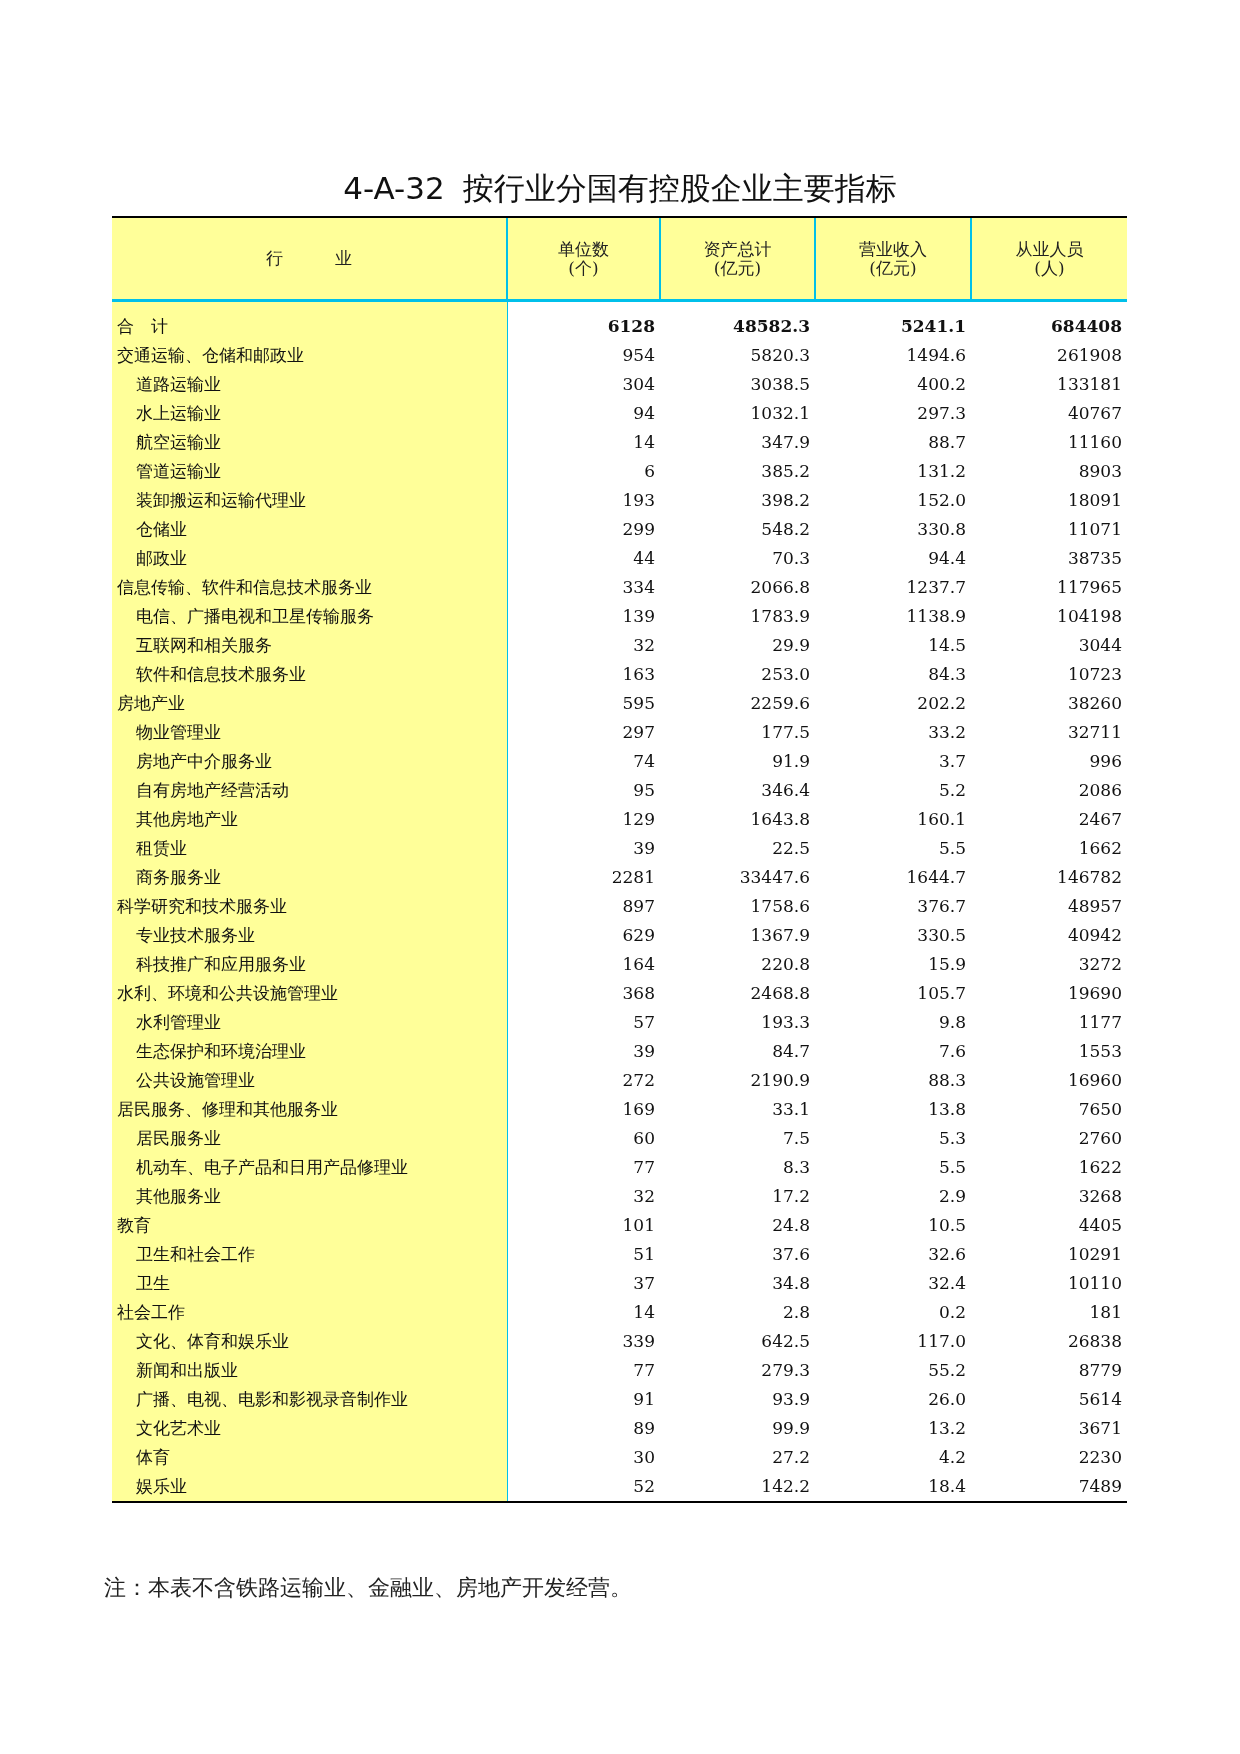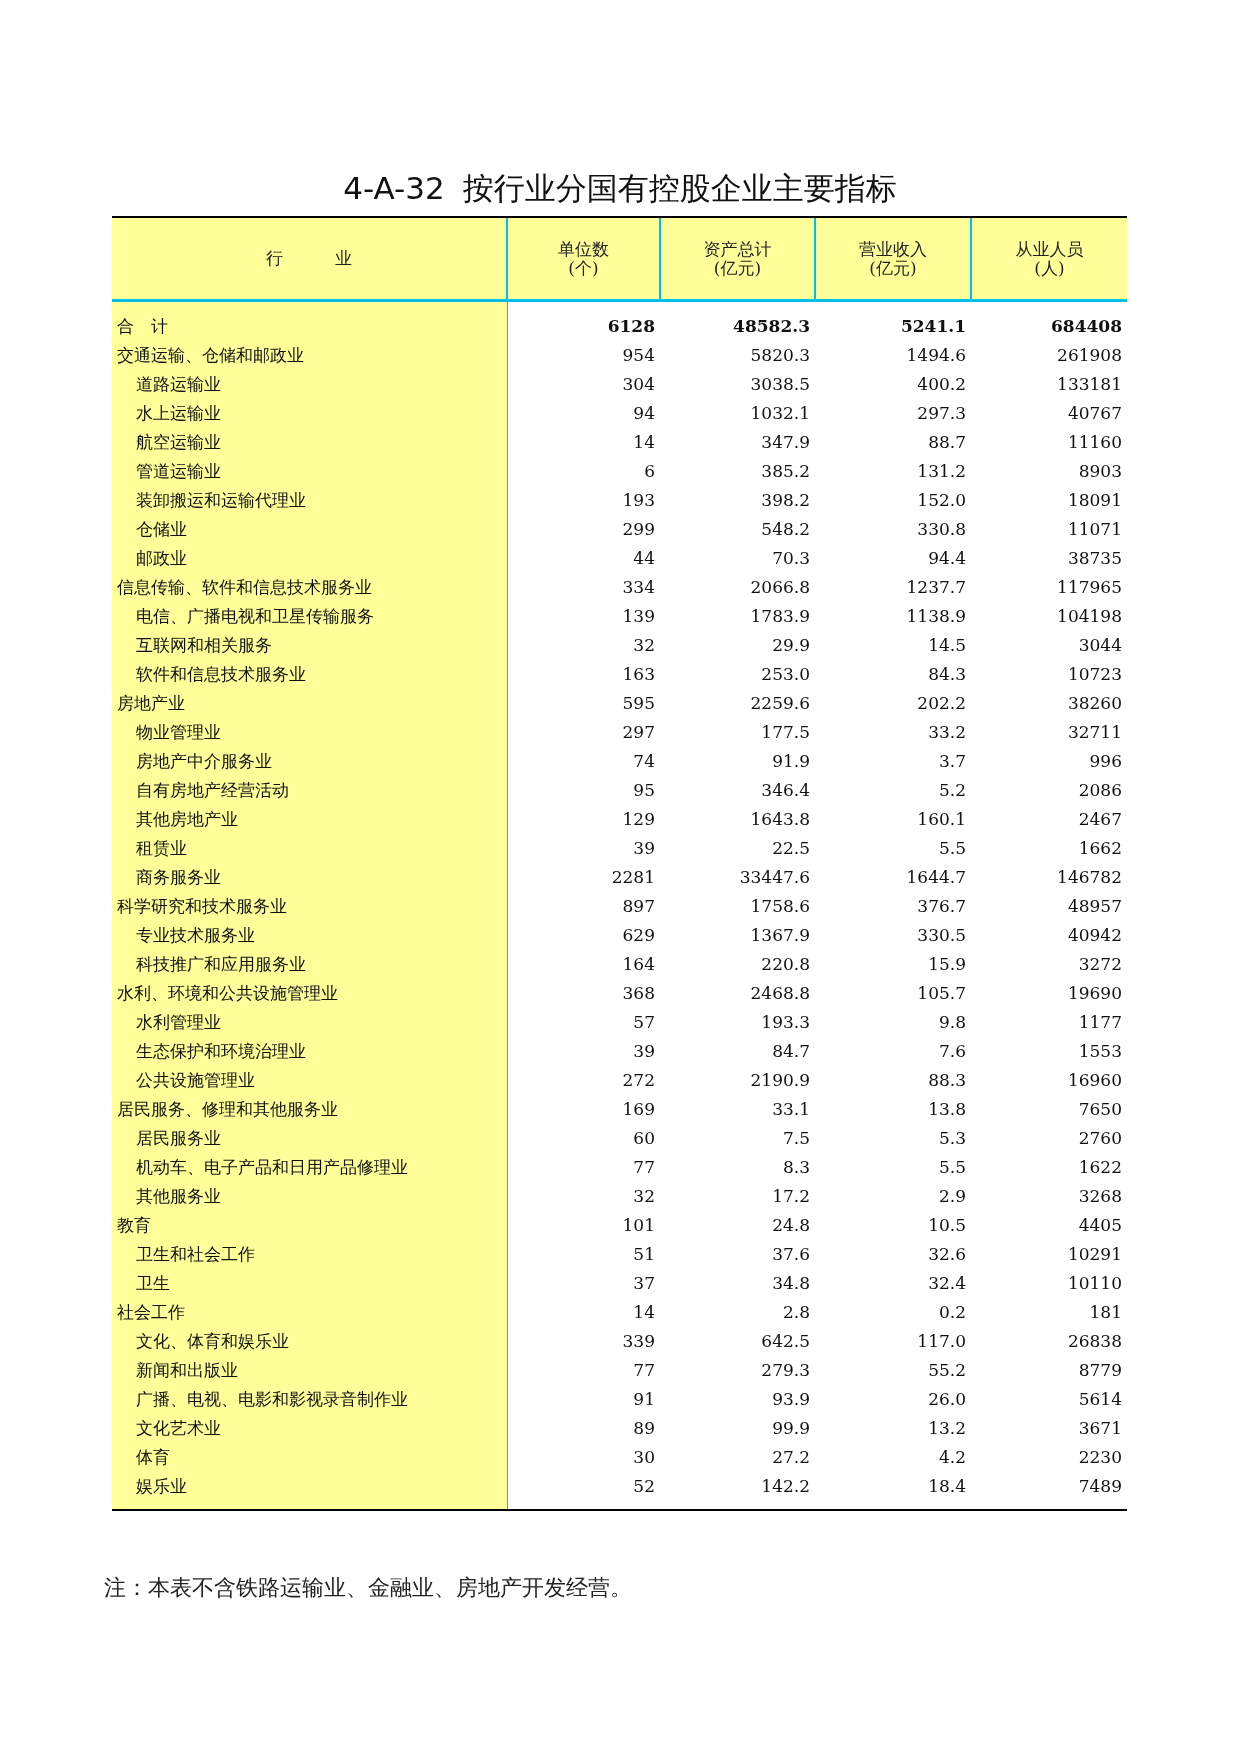--- a/index.html
+++ b/index.html
@@ -16,21 +16,21 @@
   .tbl thead th + th { border-left: 2px solid #00c0ea; margin-top: 36px; }
   .tbl thead th.h0 { letter-spacing: 52px; text-indent: 52px; margin-top: 8px; }
   .tbl thead th span { display: block; }
   .tbl tbody td { height: 29px; padding: 0; font-size: 17px; line-height: 29px; white-space: nowrap; }
   .tbl tbody td.label { background: #ffff99; border-right: 1px solid #00c0ea; padding-left: 5px; }
   .tbl tbody td.label.sub { padding-left: 24px; }
   .tbl tbody td.num { text-align: right; padding-right: 5px; }
   .tbl tbody tr.first td { padding-top: 10px; }
   .tbl tbody tr.total td { font-weight: bold; }
   .tbl tbody tr.total td.label { font-weight: normal; }
-  .tbl tbody tr.last td { padding-bottom: 8px; border-bottom: 2px solid #000; }
+  .tbl tbody tr.last td { border-bottom: 2px solid #000; }
   .note { position: absolute; left: 104px; top: 1573px; font-size: 22px; color: #222; }
 </style>
 </head>
 <body>
 
 <div class="title">
   <span class="code">4-A-32</span><span>按行业分国有控股企业主要指标</span>
 </div>
 
 <table class="tbl">

